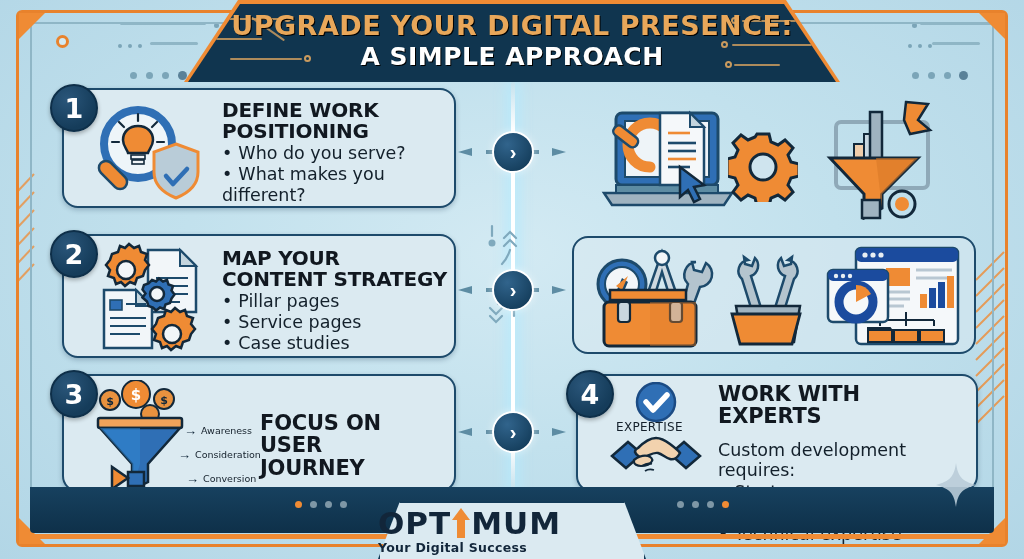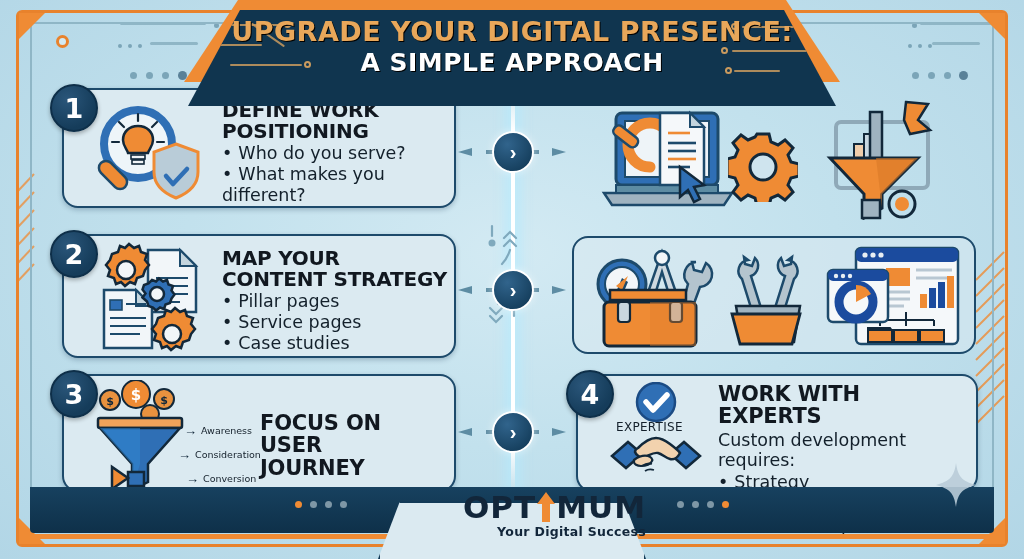--- a/index.html
+++ b/index.html
@@ -42,21 +42,21 @@
   .circ { position: absolute; pointer-events: none; }
   .trace-h { position: absolute; height: 3px; background: #8fb6c6; border-radius: 2px; }
   .dot { position: absolute; border-radius: 50%; background: #7ba5b8; }
   .node-ring {
     position: absolute; width: 13px; height: 13px; border-radius: 50%;
     border: 3px solid #e8822c; background: #d3eaf3;
   }
 
   
   .banner {
-    position: absolute; left: 188px; top: 10px; width: 648px; height: 96px;
+    position: absolute; left: 188px; top: 4px; width: 648px; height: 78px;
     background: #10354f;
     clip-path: polygon(52px 0, 596px 0, 648px 100%, 0 100%);
     z-index: 5;
   }
   .banner-edge {
     position: absolute; left: 184px; top: 0; width: 656px; height: 82px;
     background: #ef8b34;
     clip-path: polygon(54px 0, 602px 0, 656px 100%, 0 100%);
     z-index: 4;
   }
@@ -170,21 +170,21 @@
     bottom: 0px; width: 268px; height: 58px;
     background: #dbeaf1;
     border: 2.5px solid #123a57;
     border-bottom: none;
     border-radius: 16px 16px 0 0;
     clip-path: polygon(22px 0, 246px 0, 268px 58px, 0 58px);
     z-index: 14;
   }
   .logo-wrap {
     position: absolute; left: 50%; transform: translateX(-50%);
-    bottom: 20px; width: 268px; text-align: right; z-index: 15;
+    bottom: 4px; width: 268px; text-align: left; z-index: 15;
   }
   .logo-text {
     font-size: 31px; font-weight: bold; color: #12263a;
     letter-spacing: 1px; font-family: "DejaVu Sans", sans-serif;
     display: inline-flex; align-items: center; line-height: 1;
   }
   .logo-tag {
     font-size: 12.5px; font-weight: bold; color: #12263a;
     letter-spacing: .3px; margin-top: 1px;
     font-family: "DejaVu Sans", sans-serif;
@@ -413,21 +413,21 @@
       <path d="M34 66c6-6 12-10 18-10s10 3 14 6c4 3 8 6 10 9-2 4-6 7-10 6-4-1-8-5-12-6-5-1-10 3-14 4-4 1-8-2-9-5 0-2 1-3 3-4z" fill="#f2d2ae" stroke="#12283a" stroke-width="2.5"></path>
       <path d="M30 78c4-3 10-5 14-4 3 1 5 3 4 5-1 3-6 5-11 5-4 0-7-2-7-4 0-1 0-2 0-2z" fill="#f2d2ae" stroke="#12283a" stroke-width="2.2"></path>
       <g stroke="#12283a" stroke-width="1.8" fill="none">
         <path d="M38 84c3-2 7-3 10-2"></path>
           <path d="M41 89c3-2 6-2 9-1"></path>
       </g>
     </svg>
     <div class="small-label" style="position:absolute; left:38px; top:44px; font-size:12px; letter-spacing:.3px;">EXPERTISE</div>
     <div style="position:absolute; left:140px; top:7px; right:18px;">
       <div class="card-title" style="font-size:21px;">WORK WITH EXPERTS</div>
-      <div class="card-lead" style="margin-top:2px;">Custom development requires:</div>
+      <div class="card-lead" style="margin-top:12px;">Custom development requires:</div>
       <ul class="bullets">
         <li>Strategy</li>
         <li>Design</li>
         <li>Technical expertise</li>
       </ul>
     </div>
   </div>
   <div class="badge" style="left:566px; top:370px;">4</div>
 
   <div class="spine"></div>

